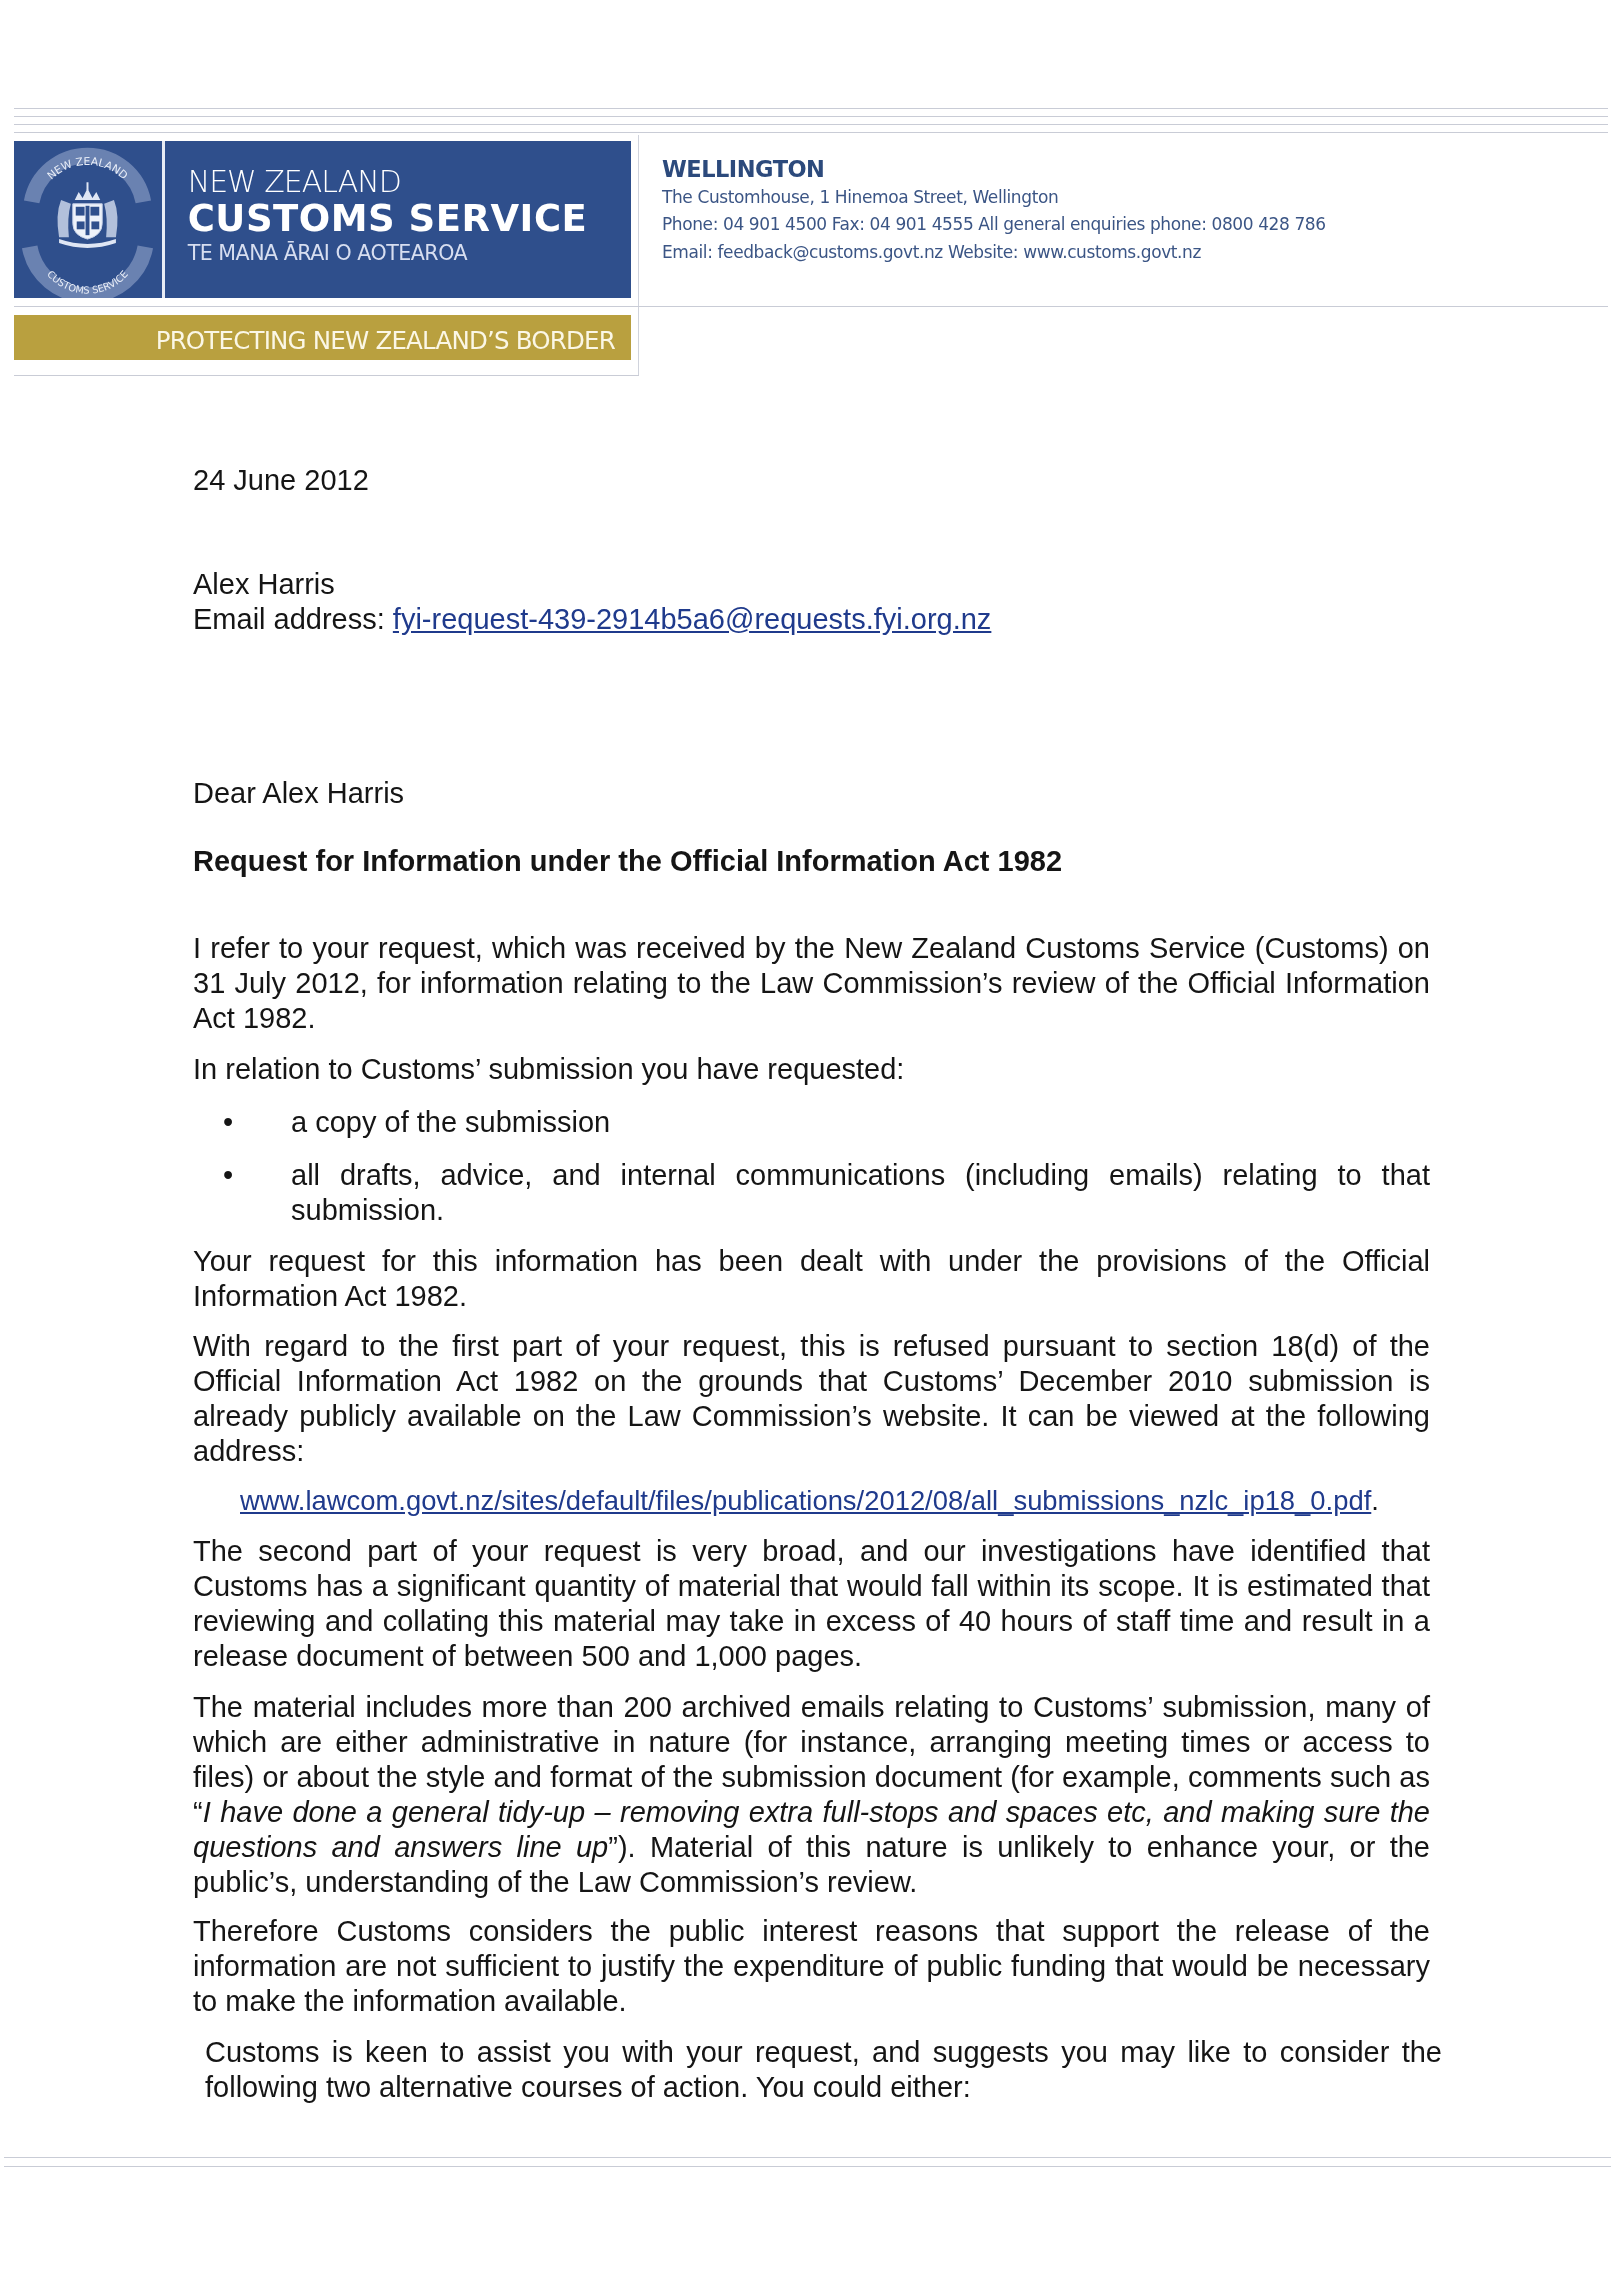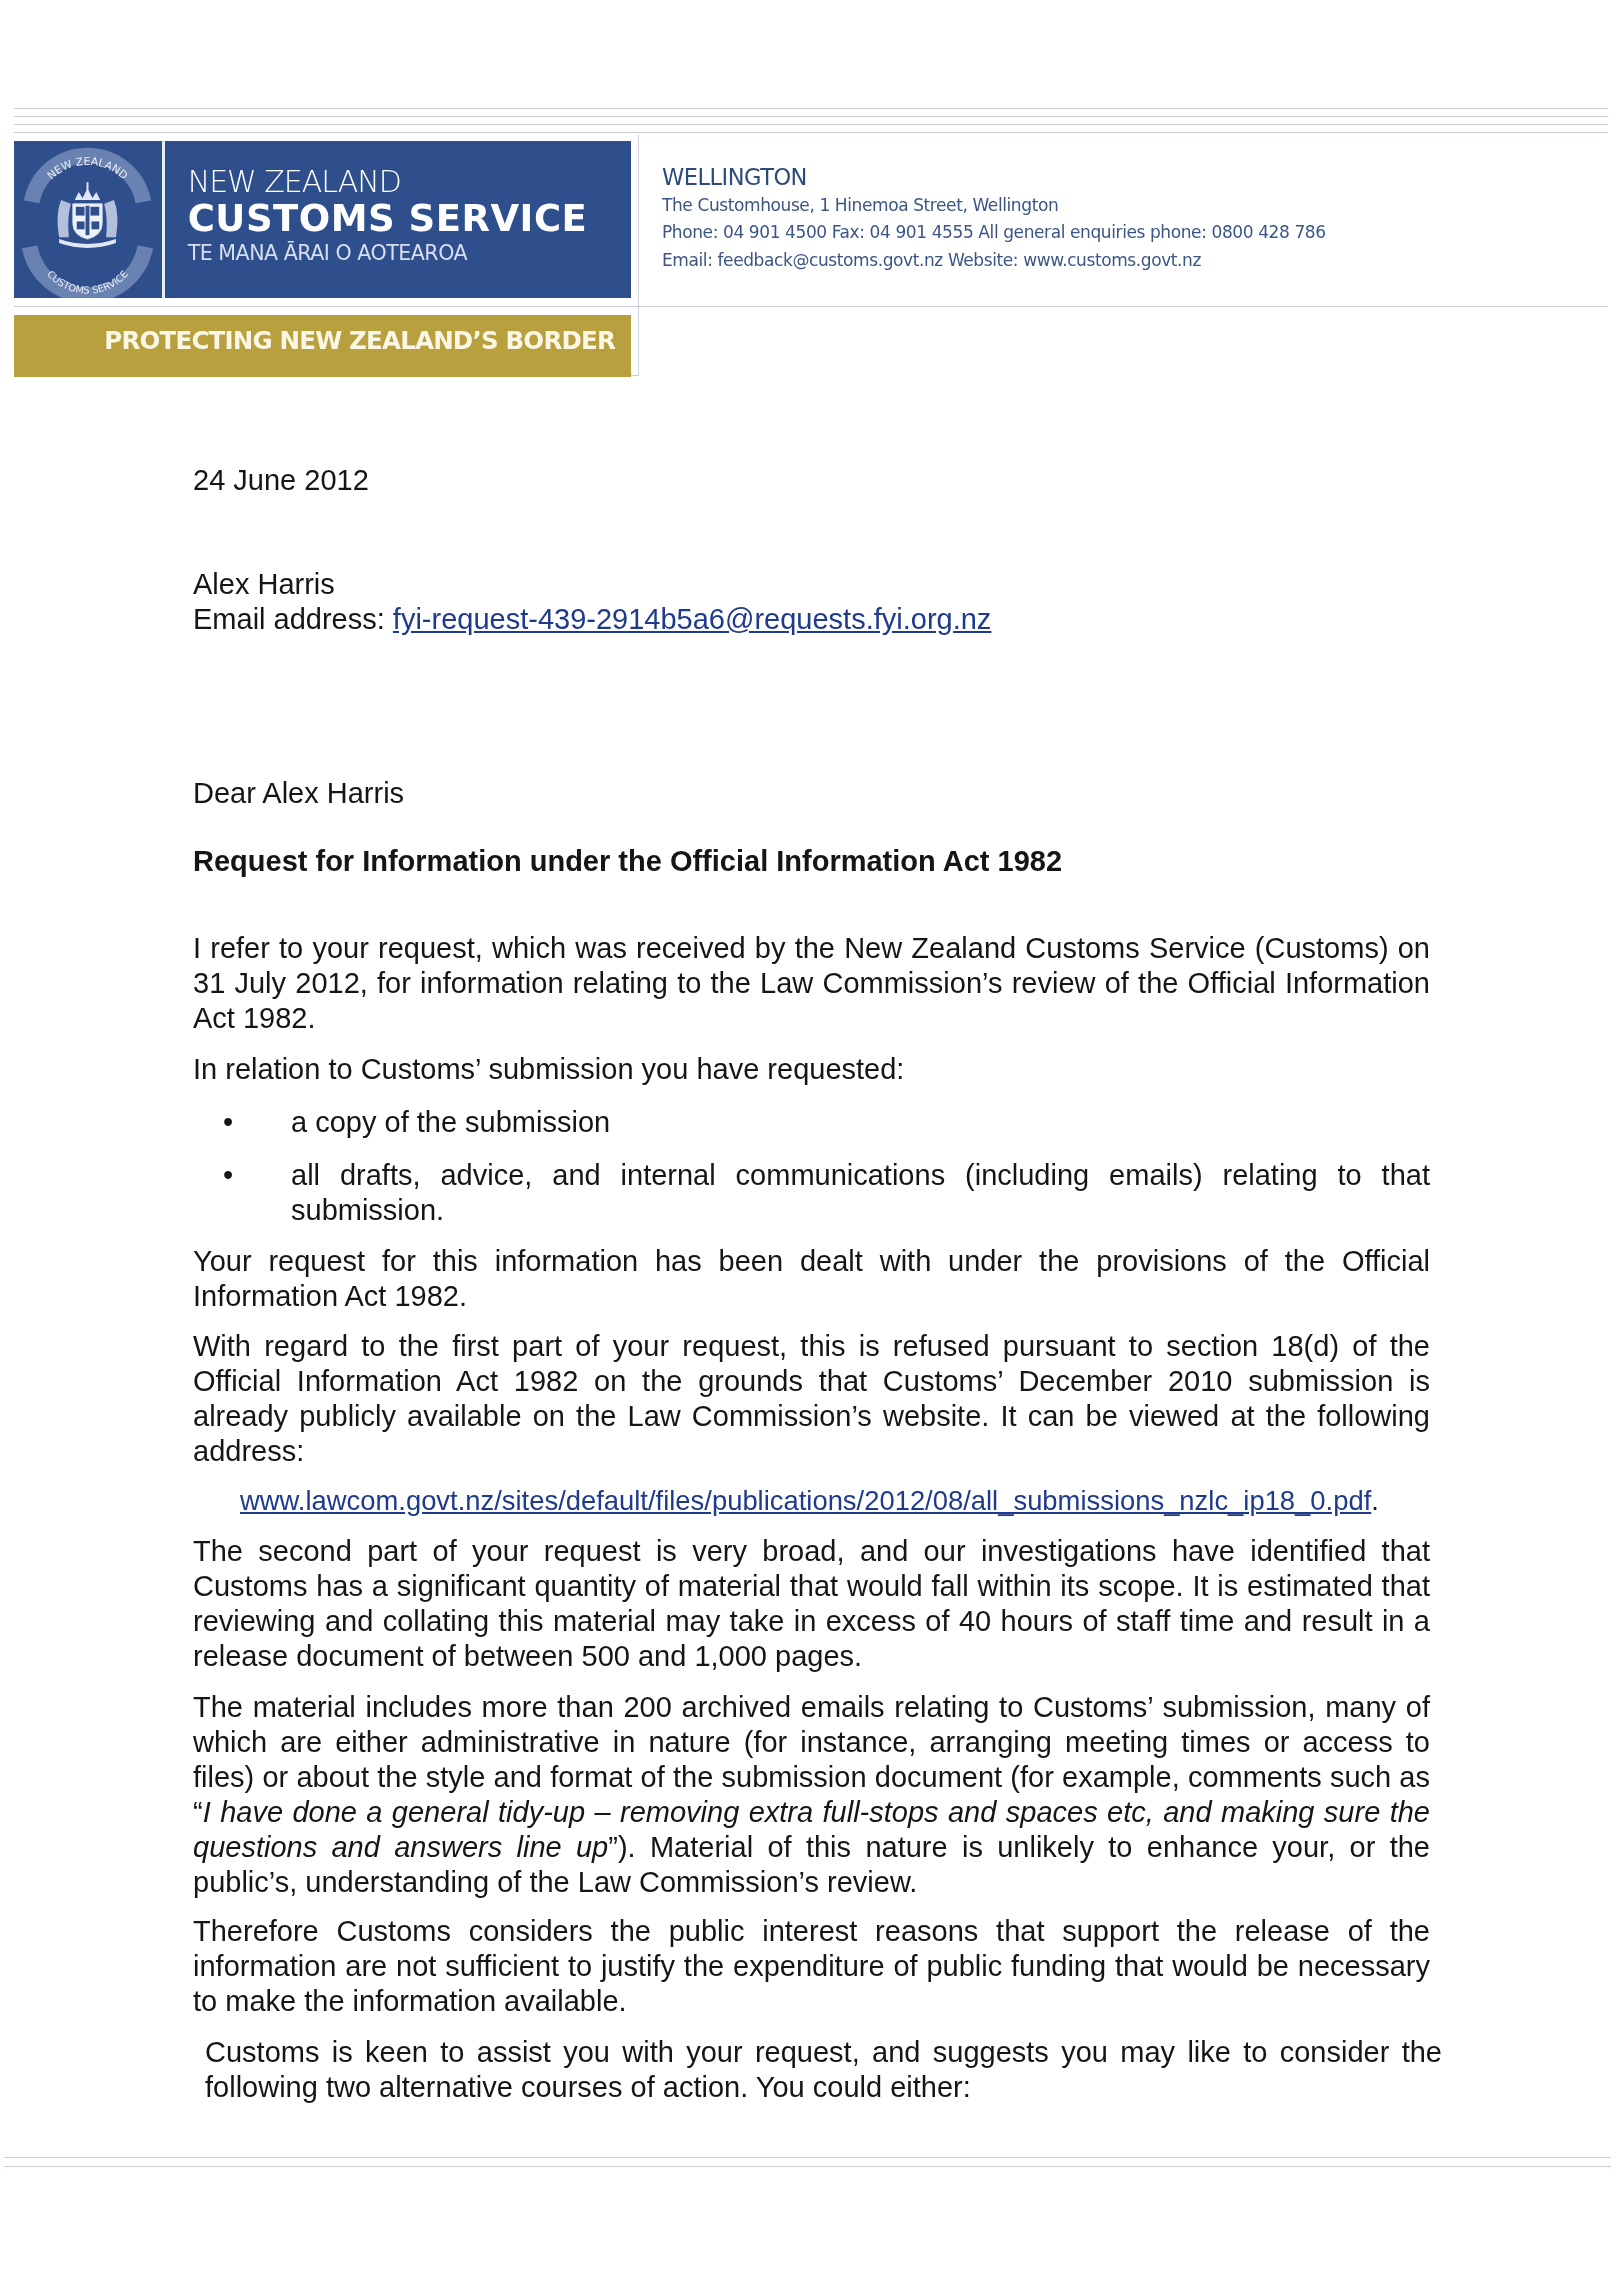--- a/index.html
+++ b/index.html
@@ -7,25 +7,25 @@
          font-family: "Liberation Sans", sans-serif; color: #111; }
   .hline { position: absolute; height: 1px; background: #c9ccd6; }
   .vline { position: absolute; width: 1px; background: #d0d3dc; }
   .logo-box { position: absolute; left: 13.7px; top: 141px; width: 617px; height: 157px; background: #2f4f8c; }
   .emblem-panel { position: absolute; left: 0; top: 0; width: 147px; height: 157px; }
   .logo-divider { position: absolute; left: 148px; top: 0; width: 2.9px; height: 157px; background: #e8ecf5; }
   .logo-text { position: absolute; left: 174px; top: 23.5px; color: #fff; }
   .lt1 { font-family: "DejaVu Sans", sans-serif; font-size: 30px; letter-spacing: -1px; line-height: 33px; font-weight: 300; }
   .lt2 { font-family: "DejaVu Sans", sans-serif; font-size: 37px; font-weight: bold; line-height: 41px; letter-spacing: 0.5px; }
   .lt3 { font-family: "DejaVu Sans", sans-serif; font-size: 20.6px; line-height: 29px; color: #d7def0; letter-spacing: -0.5px; }
-  .gold-bar { position: absolute; left: 13.7px; top: 315px; width: 617px; height: 62px; background: #b9a03f; font-weight: bold; }
+  .gold-bar { position: absolute; left: 13.7px; top: 315px; width: 617px; height: 45px; background: #b9a03f; }
   .gold-text { position: absolute; right: 15.7px; top: 9.8px; color: #fbf7e6; font-family: "DejaVu Sans", sans-serif;
                font-size: 24.5px; letter-spacing: -0.8px; line-height: 31px; }
   .contact { position: absolute; left: 662px; top: 155px; color: #2c4a7c; font-family: "DejaVu Sans", sans-serif; }
-  .contact .city { font-weight: normal; font-size: 22.5px; line-height: 29px; letter-spacing: -0.5px; margin-top: 8px; }
+  .contact .city { font-weight: bold; font-size: 22.5px; line-height: 29px; letter-spacing: -0.5px; }
   .contact .cl { font-size: 17px; line-height: 27.4px; letter-spacing: -0.4px; color: #3b5585; }
 
   .txt { position: absolute; left: 193px; width: 1237px; font-size: 29px; line-height: 35px; color: #151515; }
   .just { text-align: justify; text-align-last: left; }
   .bold { font-weight: bold; }
   a.lnk { color: #1f3a8c; text-decoration: underline; }
   .bullet-row { position: absolute; left: 223px; width: 1207px; font-size: 29px; line-height: 35px; color: #151515; }
   .bullet-dot { position: absolute; left: 0; top: 0; width: 59px; }
   .bullet-text { margin-left: 68px; text-align: justify; text-align-last: left; }
   .url-line { position: absolute; left: 240px; font-size: 27.4px; line-height: 34px; }

